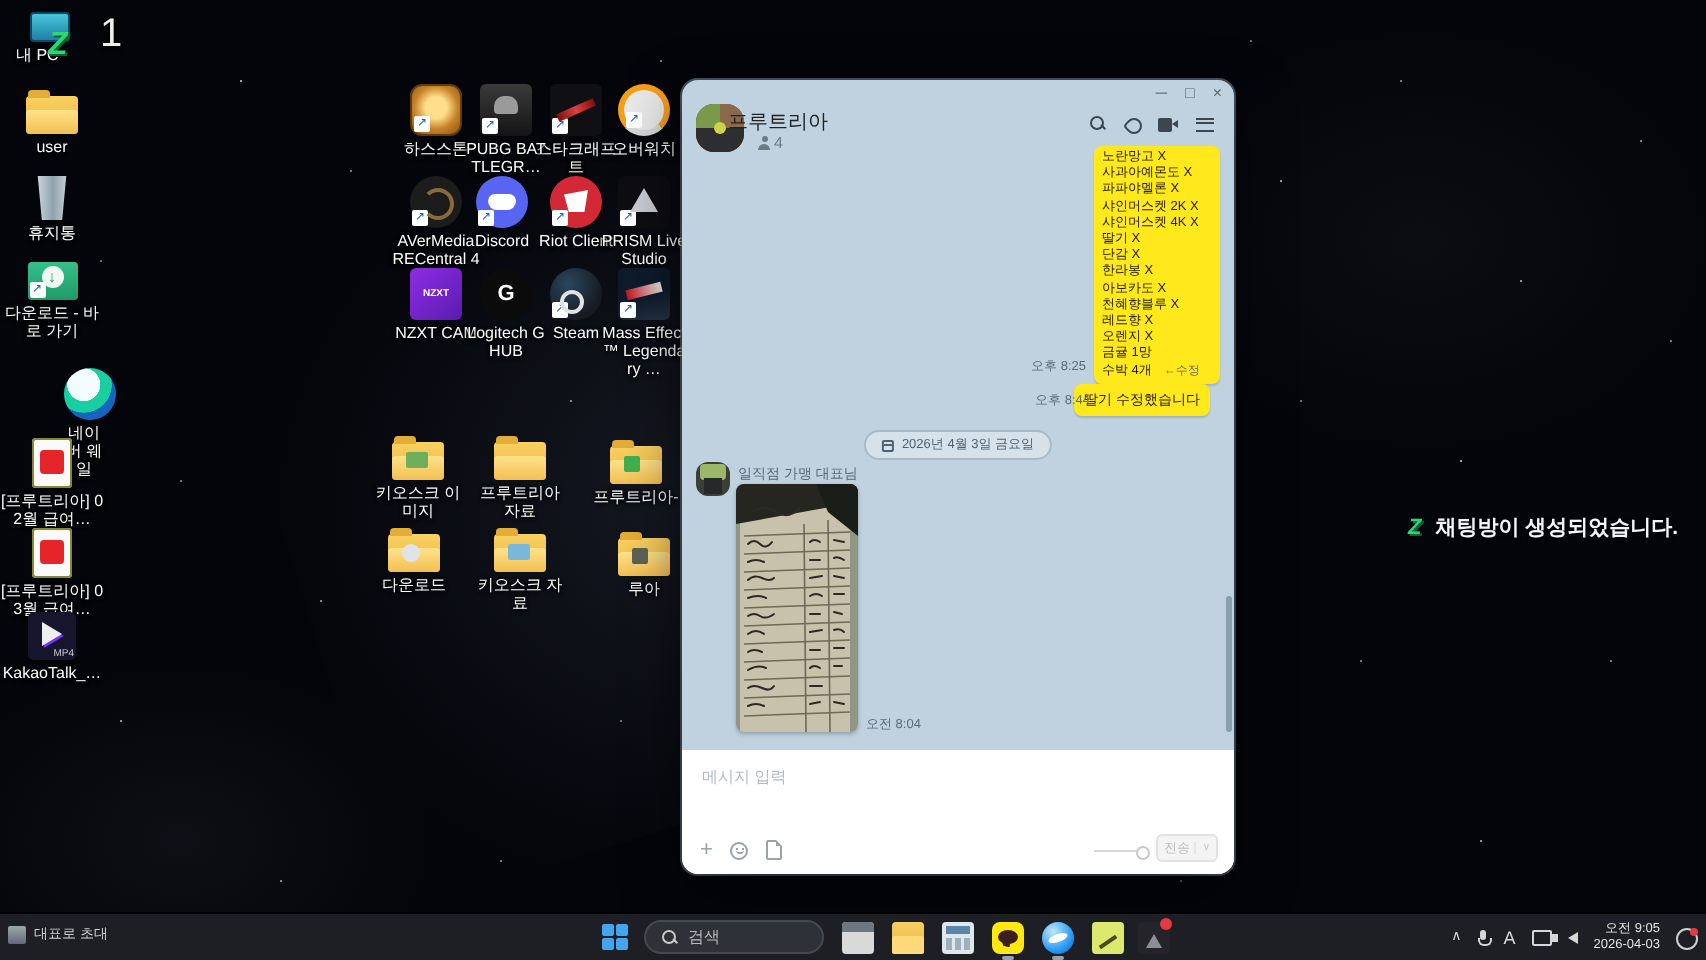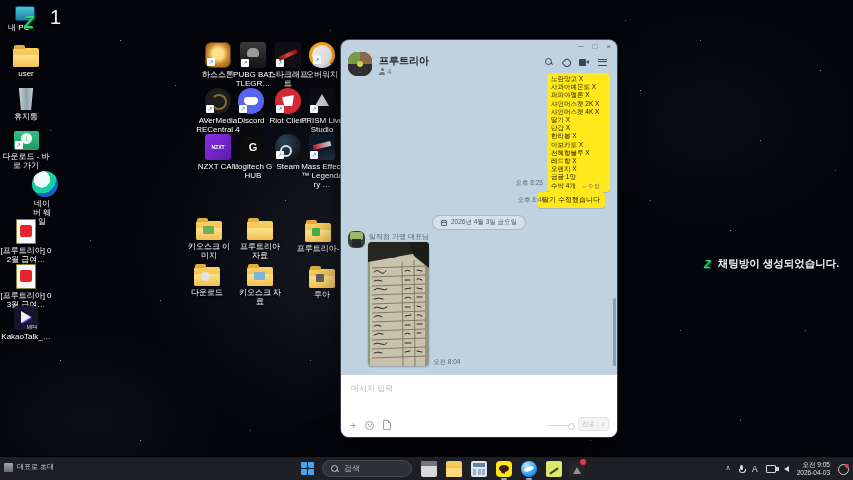--- a/index.html
+++ b/index.html
@@ -59,21 +59,21 @@
   .i-steam::after{content:"";position:absolute;left:5px;top:11px;width:8px;height:8px;border:2px solid #dfe3e6;border-radius:50%;}
   .i-me{background:linear-gradient(160deg,#0d1b2a 55%,#27364a);border-radius:3px;}
   .i-me::after{content:"";position:absolute;left:4px;top:9px;width:18px;height:5px;background:linear-gradient(90deg,#c1121f,#e8e8e8);transform:rotate(-14deg);}
   
   #kwin{position:absolute;left:341px;top:40px;width:276px;height:397px;background:#c0d2df;border-radius:8px;box-shadow:0 10px 28px rgba(0,0,0,.6),0 0 0 1px rgba(120,140,155,.6);overflow:hidden;}
   .winctrl{position:absolute;top:2px;right:6px;color:#5a6a75;font-size:8px;display:flex;gap:9px;}
   .winctrl span{cursor:pointer;}
   .khead{position:absolute;left:0;top:10px;width:100%;height:32px;}
   .kavatar{position:absolute;left:7px;top:2px;width:24px;height:24px;border-radius:9px;overflow:hidden;background:#4a4440;}
   .kavatar i{position:absolute;display:block;}
-  .ktitle{position:absolute;left:38px;top:4px;font-size:10px;color:#222;font-weight:bold;}
+  .ktitle{position:absolute;left:23px;top:4px;font-size:10px;color:#222;font-weight:normal;}
   .ksub{position:absolute;left:38px;top:17px;font-size:8px;color:#6d7b85;display:flex;align-items:center;gap:2px;}
   .person{width:6px;height:7px;position:relative;display:inline-block;}
   .person::before{content:"";position:absolute;left:1.5px;top:0;width:3px;height:3px;border-radius:50%;background:#6d7b85;}
   .person::after{content:"";position:absolute;left:0;top:3.5px;width:6px;height:3.5px;border-radius:3px 3px 0 0;background:#6d7b85;}
   .hicons{position:absolute;right:10px;top:8px;display:flex;gap:9px;align-items:center;}
   .mag{width:8px;height:8px;position:relative;}
   .mag::before{content:"";position:absolute;left:0;top:0;width:5px;height:5px;border:1.3px solid #3c4650;border-radius:50%;}
   .mag::after{content:"";position:absolute;left:5.4px;top:5.4px;width:3px;height:1.3px;background:#3c4650;transform:rotate(45deg);}
   .phone{width:8px;height:8px;position:relative;}
   .phone::before{content:"";position:absolute;left:1px;top:1px;width:6px;height:6px;border:1.3px solid #3c4650;border-radius:2px 50% 50% 50%;transform:rotate(-45deg);}
@@ -180,21 +180,21 @@
   <div class="dicon" style="left:0px;top:88px;">
     <div class="bin ico"></div>
     <div class="dlabel">휴지통</div>
   </div>
   <div class="dicon" style="left:0px;top:131px;">
     <div class="dlfold ico">
         <span class="sc">↗</span>
       </div>
     <div class="dlabel">다운로드 - 바로 가기</div>
   </div>
-  <div class="dicon" style="left:0px;top:171px;padding-left:32px;">
+  <div class="dicon" style="left:0px;top:184px;padding-left:32px;">
     <div class="whale ico"></div>
     <div class="dlabel">네이버 웨일</div>
   </div>
   <div class="dicon" style="left:0px;top:219px;">
     <div class="pdfi ico"></div>
     <div class="dlabel">[프루트리아] 02월 급여…</div>
   </div>
   <div class="dicon" style="left:0px;top:264px;">
     <div class="pdfi ico"></div>
     <div class="dlabel">[프루트리아] 03월 급여…</div>

